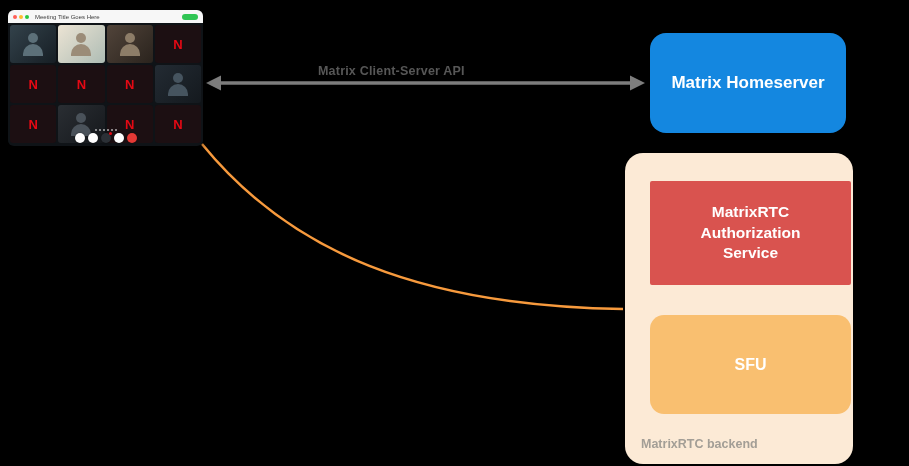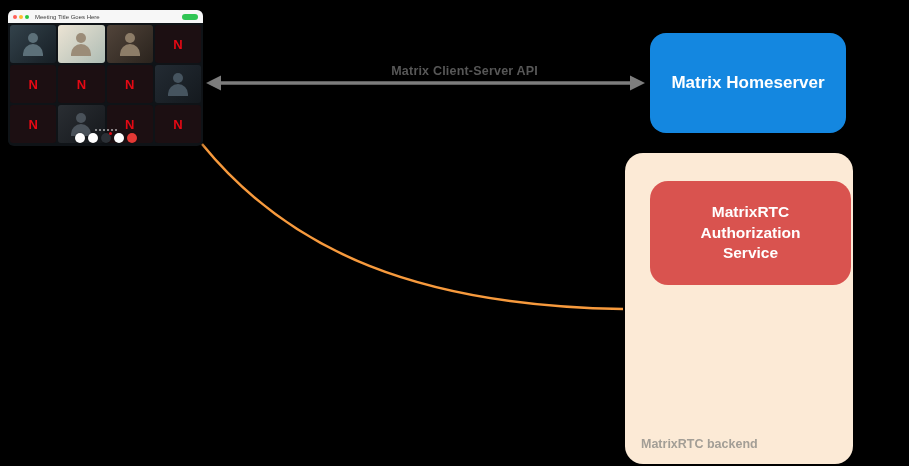--- a/index.html
+++ b/index.html
@@ -2,32 +2,32 @@
 <html><head>
 <meta charset="utf-8">
 <style>
   html,body{margin:0;padding:0;background:#000;}
   .canvas{position:relative;width:909px;height:466px;background:#000;overflow:hidden;
           font-family:"Liberation Sans",sans-serif;}
 
   
   svg.edges{position:absolute;left:0;top:0;width:909px;height:466px;pointer-events:none;}
 
-  .edge-label{position:absolute;left:318px;top:64px;width:220px;text-align:right;
+  .edge-label{position:absolute;left:318px;top:64px;width:220px;text-align:left;
               font-size:12.5px;font-weight:600;color:#575757;letter-spacing:.2px;}
 
   
   .node{position:absolute;display:flex;align-items:center;justify-content:center;
         text-align:center;color:#fff;font-weight:bold;}
   .homeserver{left:650px;top:33px;width:196px;height:100px;background:#1487e0;
               border-radius:16px;font-size:17px;}
   .backend-group{left:625px;top:153px;width:228px;height:311px;background:#fcead6;
                  border-radius:18px;}
   .auth-service{left:650px;top:181px;width:201px;height:104px;background:#d9534f;
-                border-radius:18px;font-size:15.5px;line-height:1.35;padding:0 28px;
+                border-radius:2px;font-size:15.5px;line-height:1.35;padding:0 28px;
                 box-sizing:border-box;}
   .sfu{left:650px;top:315px;width:201px;height:99px;background:#f9bf70;
        border-radius:14px;font-size:16px;}
   .backend-label{position:absolute;left:641px;top:437px;font-size:12.5px;font-weight:bold;
                  color:#a39e96;text-align:center;}
 
   
   .call-window{position:absolute;left:8px;top:10px;width:195px;height:136px;
                border-radius:6px;overflow:hidden;background:#0f1317;
                box-shadow:0 2px 8px rgba(0,0,0,.6);}
@@ -157,16 +157,17 @@
       </div>
     </div>
   </div>
 
   <div class="node homeserver">Matrix Homeserver</div>
 
   <div class="node backend-group"></div>
 
   <div class="node auth-service">MatrixRTC Authorization Service</div>
 
+  <div class="node sfu">SFU</div>
 
   <div class="backend-label">MatrixRTC backend</div>
 
 </div>
 
 </body></html>

